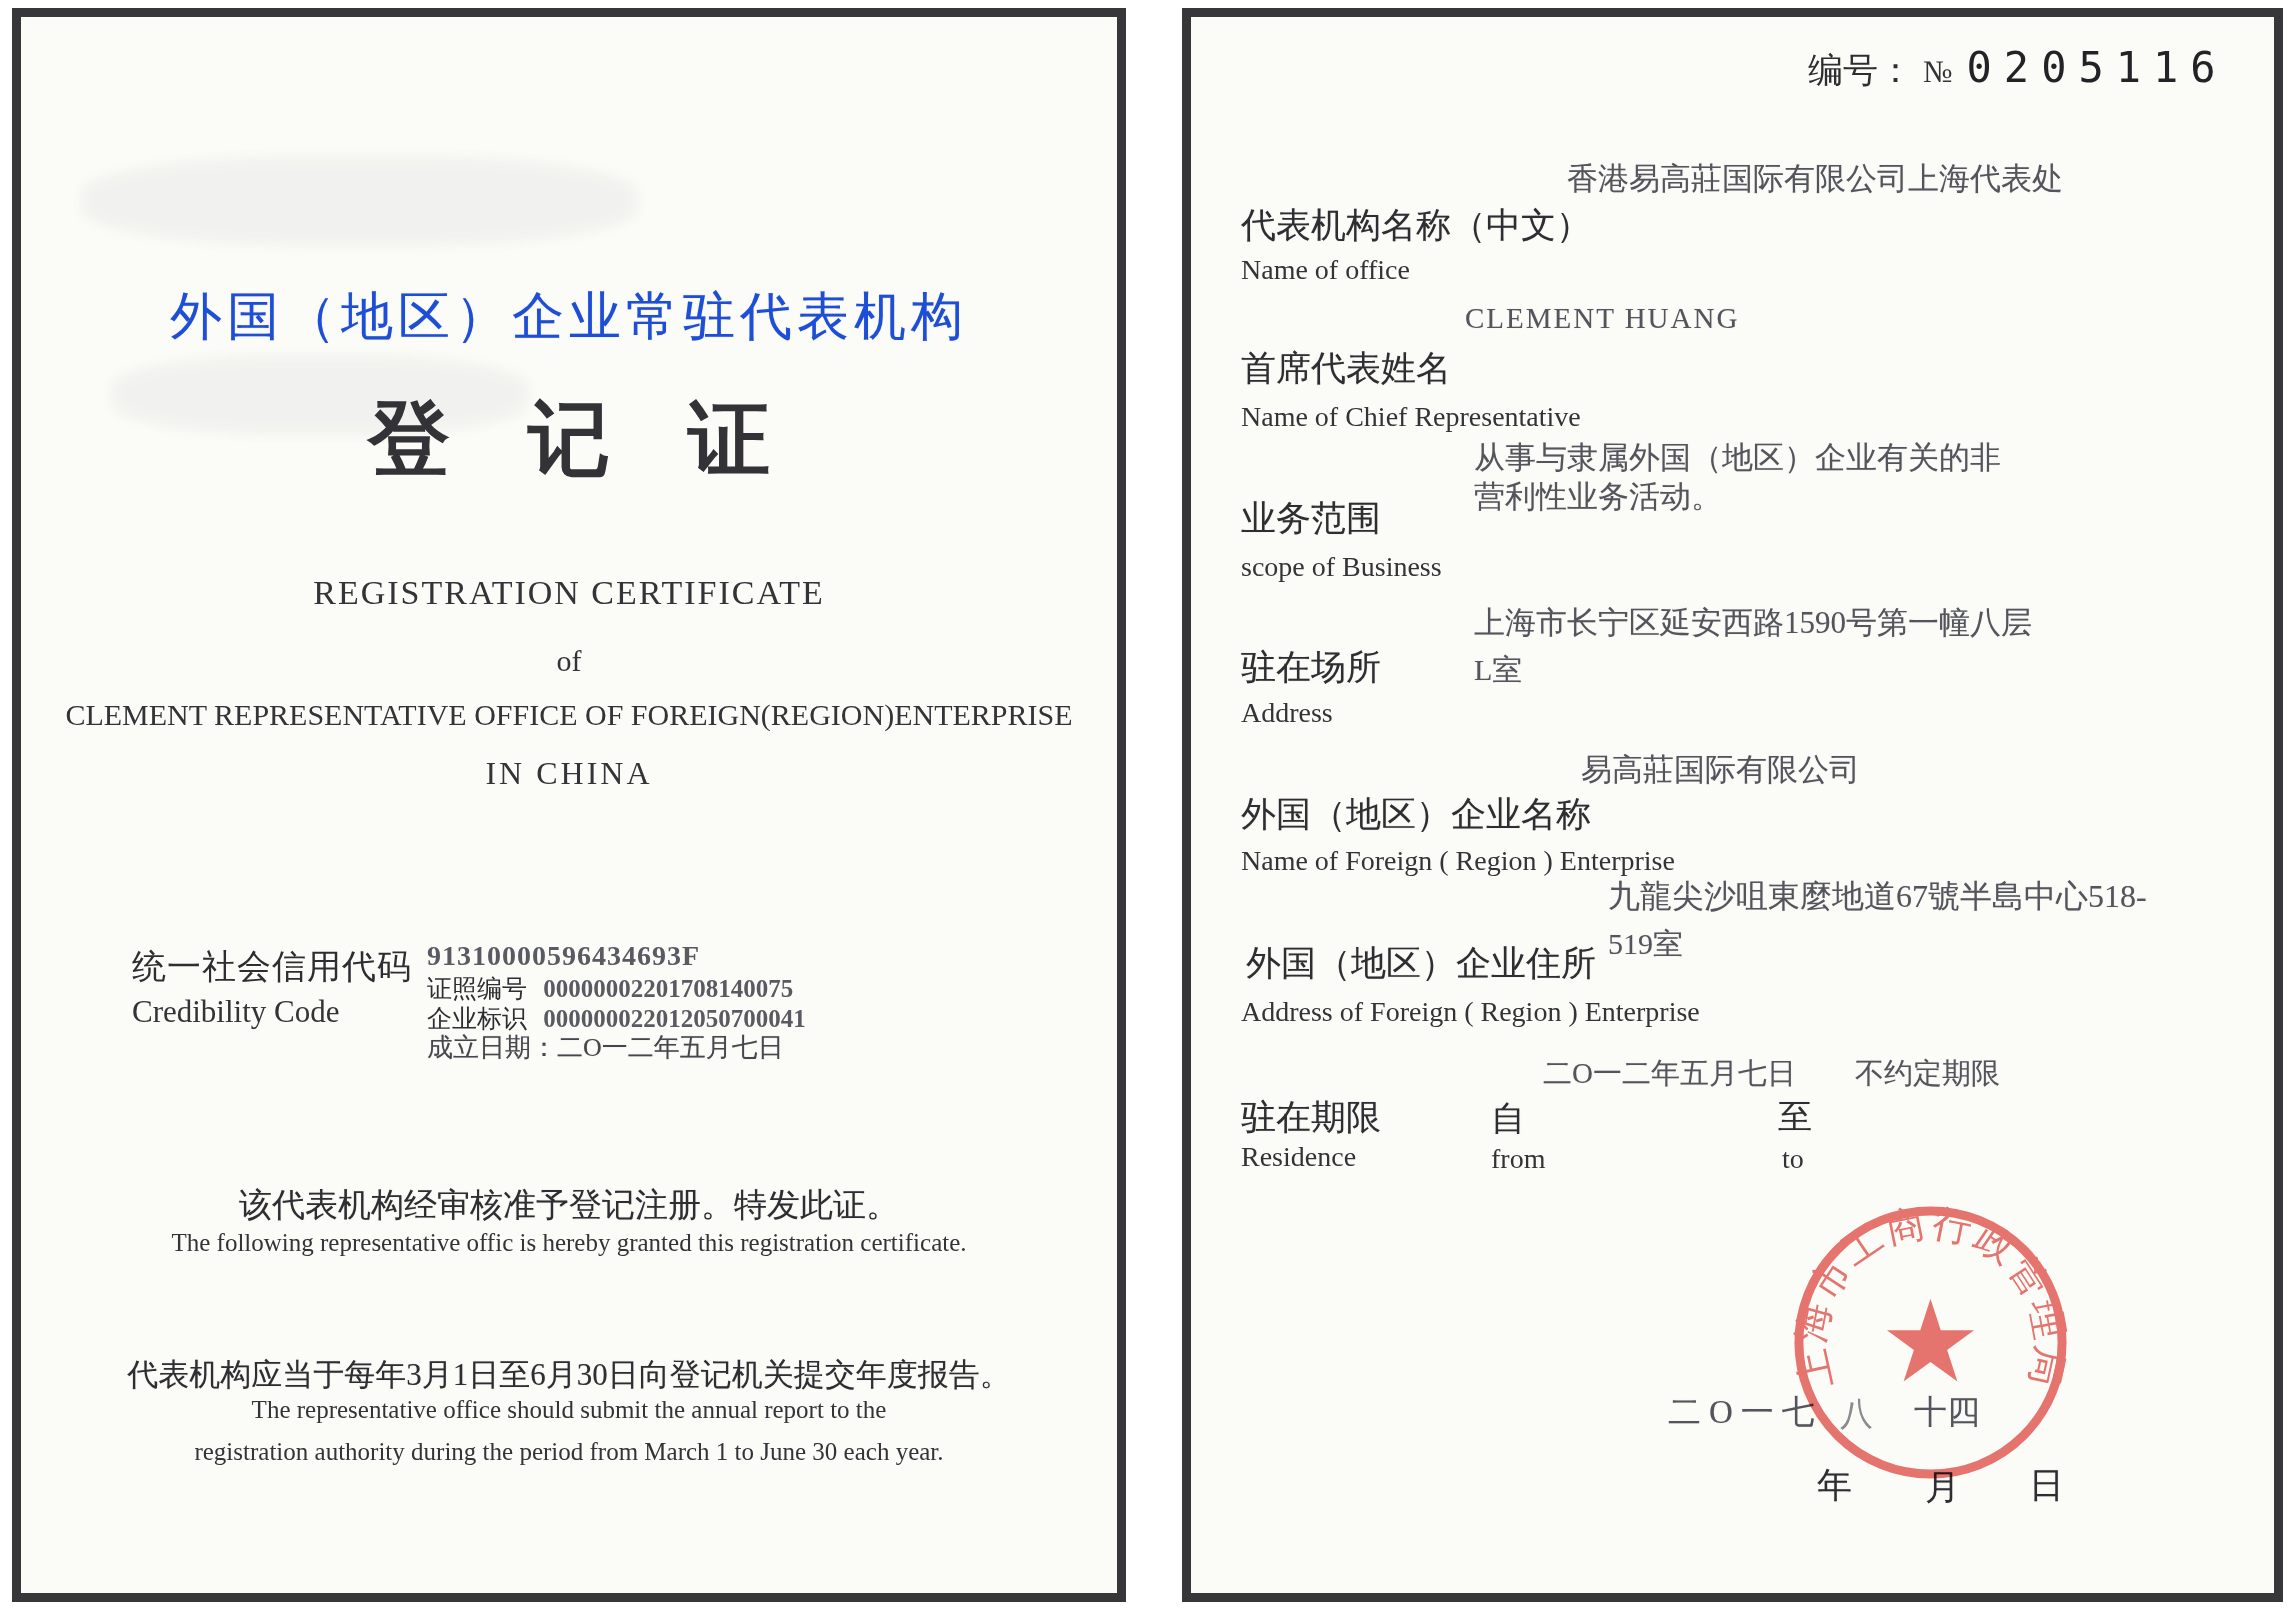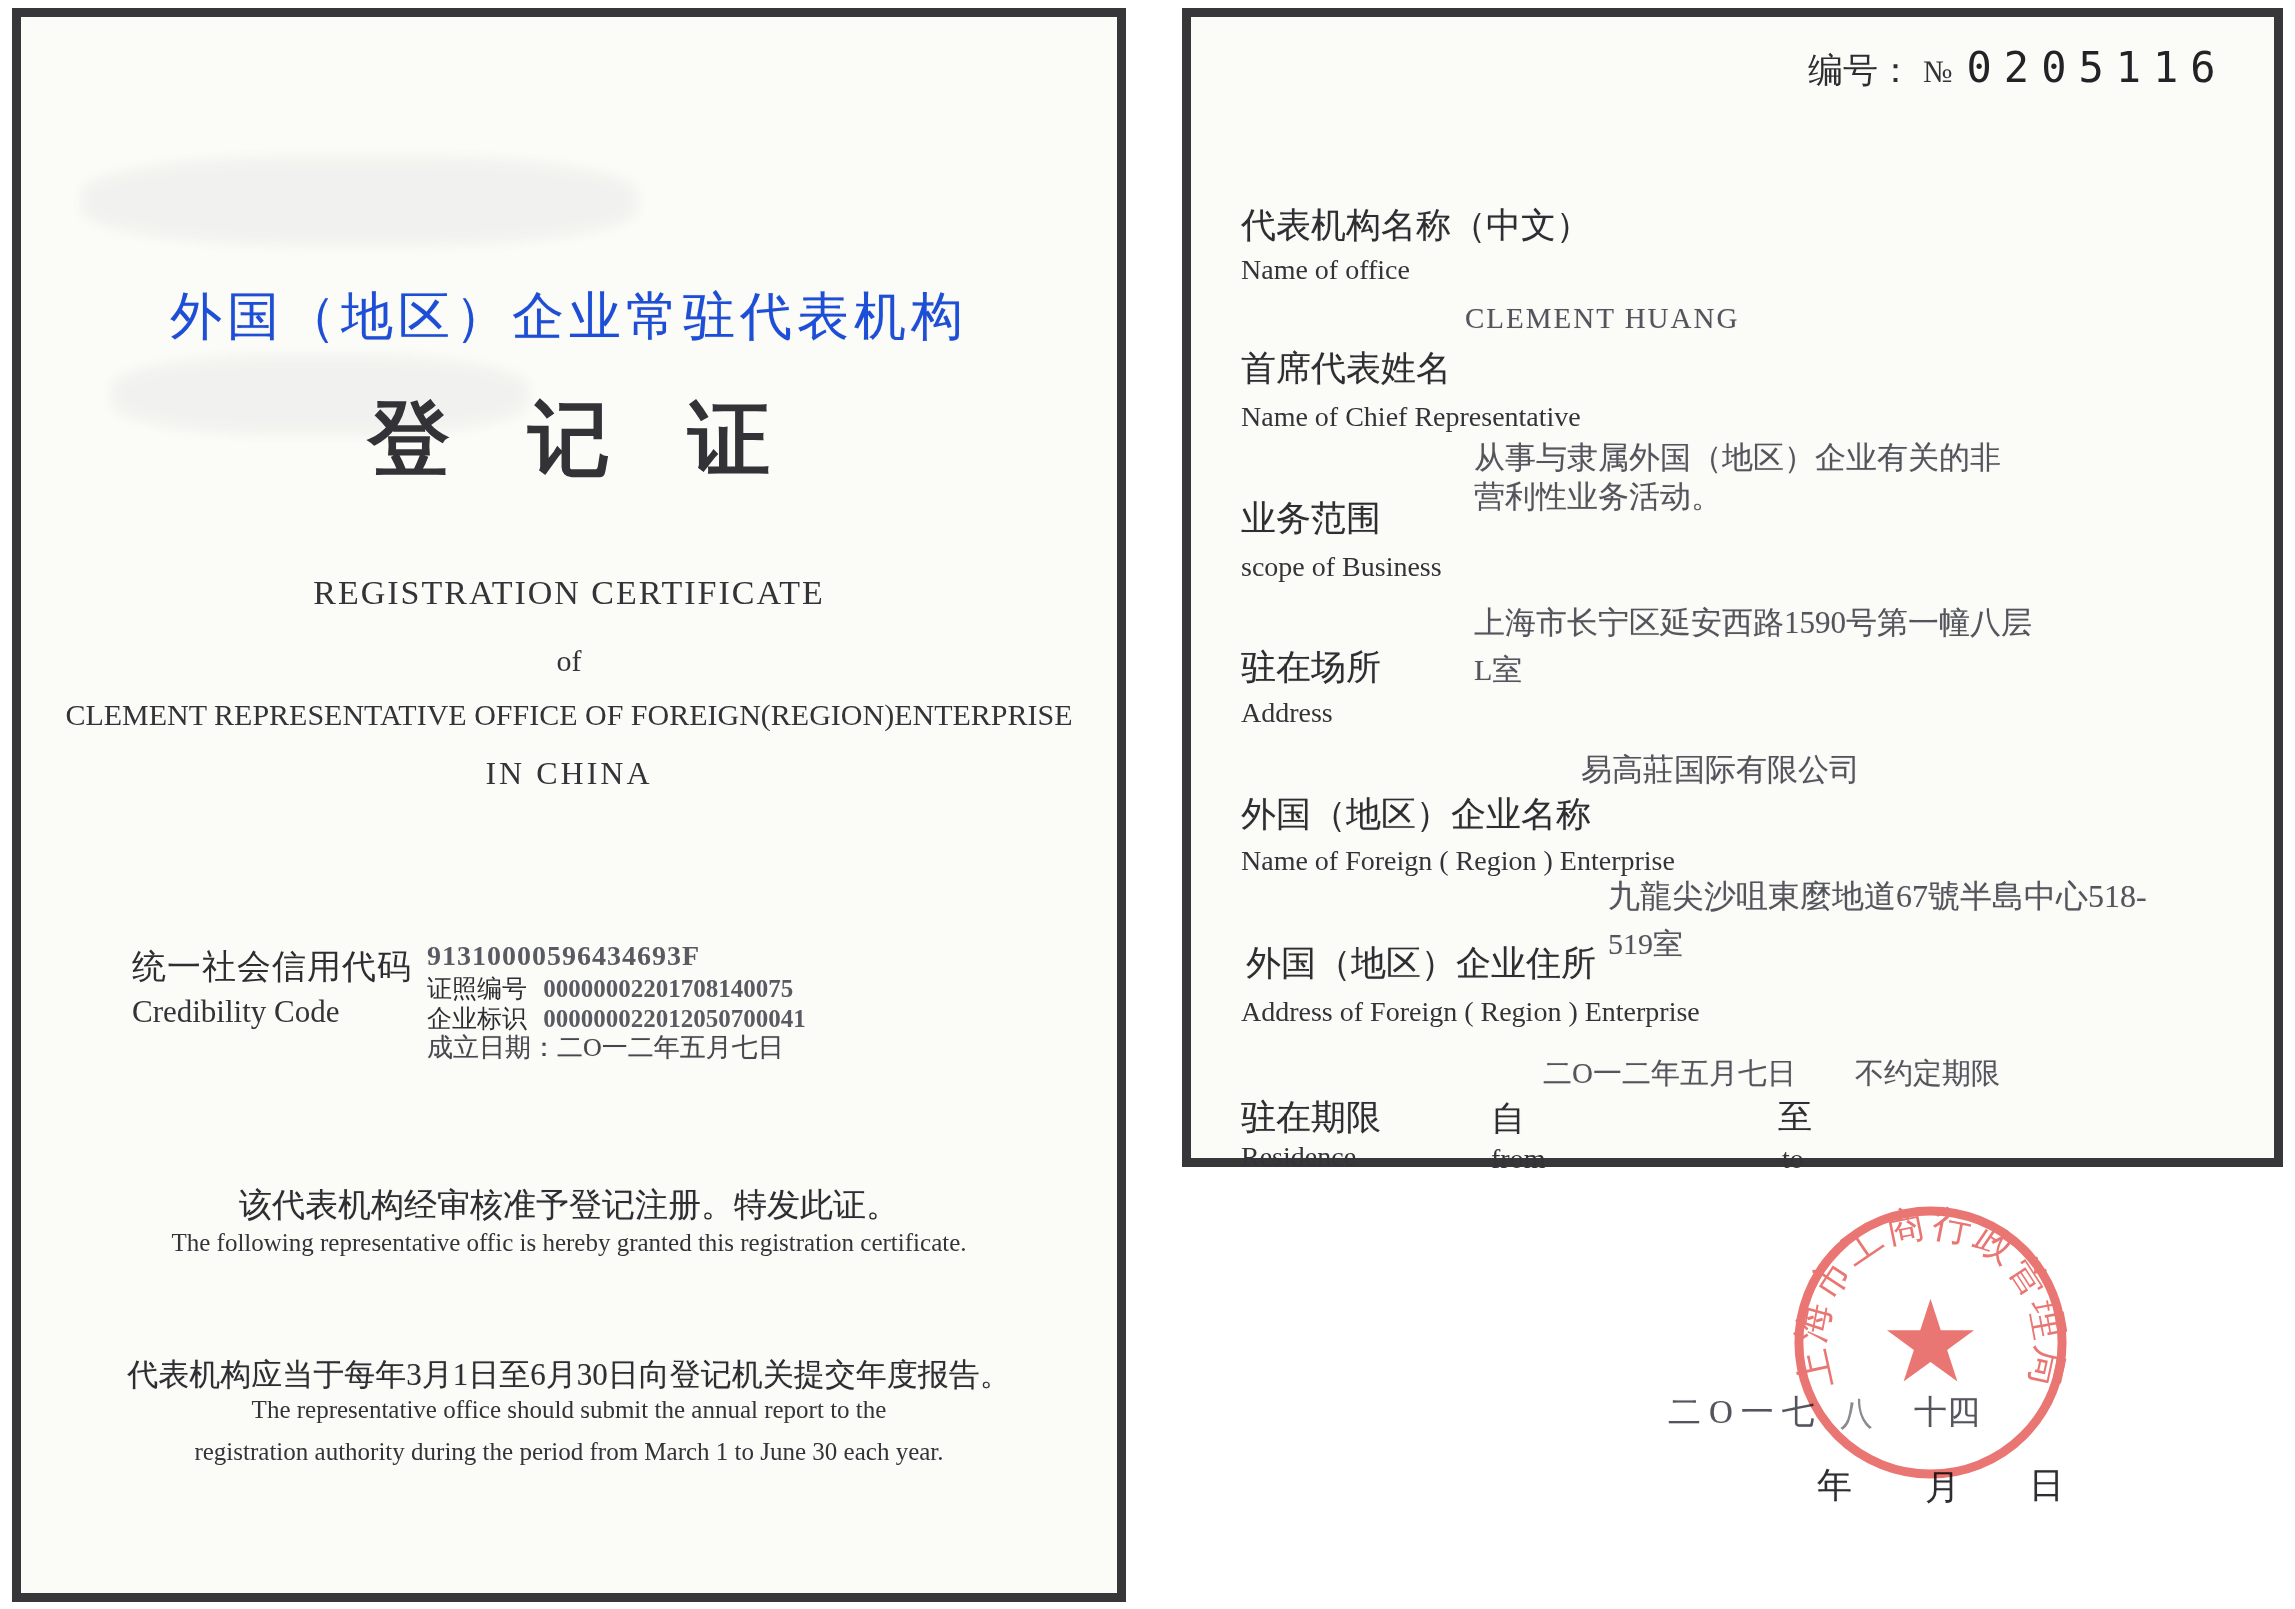--- a/index.html
+++ b/index.html
@@ -68,29 +68,30 @@
 
     <div class="abs ctr cn-label soft" style="top:1166px;font-size:33px;">该代表机构经审核准予登记注册。特发此证。</div>
     <div class="abs ctr en-label" style="top:1212px;font-size:25px;">The following representative offic is hereby granted this registration certificate.</div>
 
     <div class="abs ctr cn-label soft" style="top:1337px;font-size:31px;">代表机构应当于每年3月1日至6月30日向登记机关提交年度报告。</div>
     <div class="abs ctr en-label" style="top:1379px;font-size:25px;">The representative office should submit the annual report to the</div>
     <div class="abs ctr en-label" style="top:1421px;font-size:25px;">registration authority during the period from March 1 to June 30 each year.</div>
   </div>
 </div>
 
-<div class="page" style="left:1182px;top:8px;width:1101px;height:1159px;">
+<div class="page" style="left:1182px;top:8px;width:1101px;height:1594px;">
   <div class="page-inner">
 
     <div class="abs" style="left:617px;top:26px;">
       <span class="cn-label" style="font-size:35px;vertical-align:baseline;">编号：</span>
       <span class="en-label" style="font-size:31px;margin-left:6px;">№</span>
       <span class="mono-num" style="font-size:42px;margin-left:10px;">0205116</span>
     </div>
 
+    <div class="abs val" style="left:376px;top:141px;font-size:31px;">香港易高莊国际有限公司上海代表处</div>
     <div class="abs cn-label soft" style="left:50px;top:185px;font-size:35px;">代表机构名称（中文）</div>
     <div class="abs en-label" style="left:50px;top:237px;font-size:28px;">Name of office</div>
 
     <div class="abs val" style="left:274px;top:285px;font-size:29px;letter-spacing:2px;">CLEMENT  HUANG</div>
     <div class="abs cn-label soft" style="left:50px;top:328px;font-size:35px;">首席代表姓名</div>
     <div class="abs en-label" style="left:50px;top:384px;font-size:28px;">Name of Chief Representative</div>
 
     <div class="abs val" style="left:283px;top:420px;font-size:31px;">从事与隶属外国（地区）企业有关的非</div>
     <div class="abs val" style="left:283px;top:459px;font-size:31px;">营利性业务活动。</div>
     <div class="abs cn-label soft" style="left:50px;top:478px;font-size:35px;">业务范围</div>

